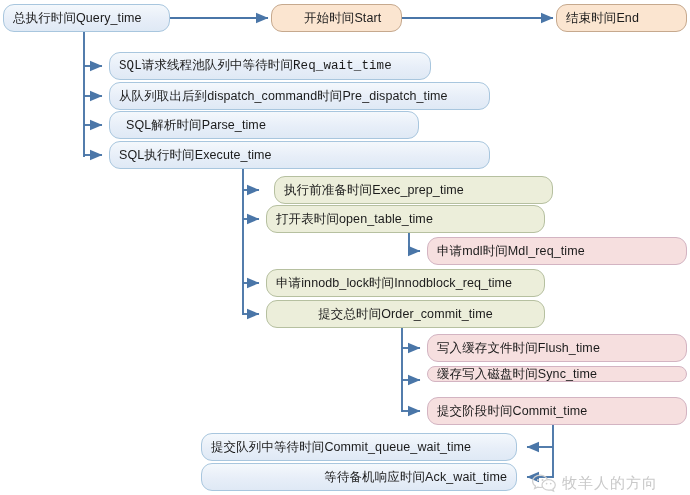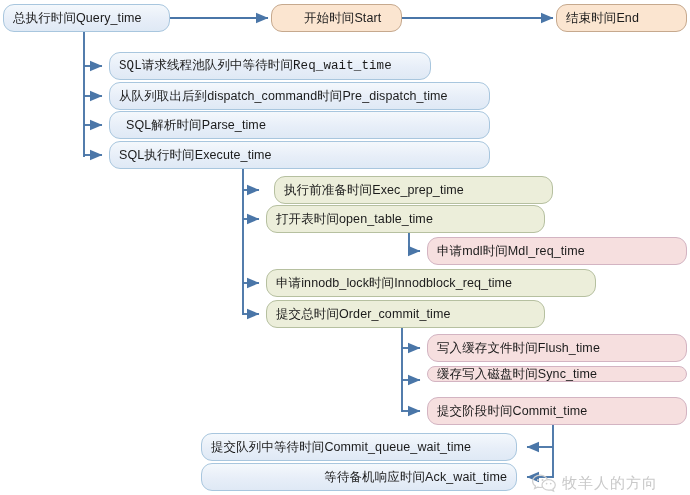--- a/index.html
+++ b/index.html
@@ -127,45 +127,45 @@
   </div>
 
   <div class="node blue" style="left:109px; top:52px; width:322px; height:28px;font-family:Liberation Mono, monospace;">
     <span>SQL请求线程池队列中等待时间Req_wait_time</span>
   </div>
 
   <div class="node blue" style="left:109px; top:82px; width:381px; height:28px;">
     <span>从队列取出后到dispatch_command时间Pre_dispatch_time</span>
   </div>
 
-  <div class="node blue" style="left:109px; top:111px; width:381px; height:28px;padding-left:16px;">
+  <div class="node blue" style="left:109px; top:111px; width:310px; height:28px;padding-left:16px;">
     <span>SQL解析时间Parse_time</span>
   </div>
 
   <div class="node blue" style="left:109px; top:141px; width:381px; height:28px;">
     <span>SQL执行时间Execute_time</span>
   </div>
 
   <div class="node green" style="left:274px; top:176px; width:279px; height:28px;">
     <span>执行前准备时间Exec_prep_time</span>
   </div>
 
   <div class="node green" style="left:266px; top:205px; width:279px; height:28px;">
     <span>打开表时间open_table_time</span>
   </div>
 
   <div class="node pink" style="left:427px; top:237px; width:260px; height:28px;">
     <span>申请mdl时间Mdl_req_time</span>
   </div>
 
-  <div class="node green" style="left:266px; top:269px; width:330px; height:28px;">
+  <div class="node green" style="left:266px; top:269px; width:279px; height:28px;">
     <span>申请innodb_lock时间Innodblock_req_time</span>
   </div>
 
-  <div class="node green" style="left:266px; top:300px; width:279px; height:28px;">
+  <div class="node green" style="left:266px; top:300px; width:279px; height:28px;justify-content:center;">
     <span>提交总时间Order_commit_time</span>
   </div>
 
   <div class="node pink" style="left:427px; top:334px; width:260px; height:28px;">
     <span>写入缓存文件时间Flush_time</span>
   </div>
 
   <div class="node pink" style="left:427px; top:366px; width:260px; height:16px;">
     <span>缓存写入磁盘时间Sync_time</span>
   </div>

